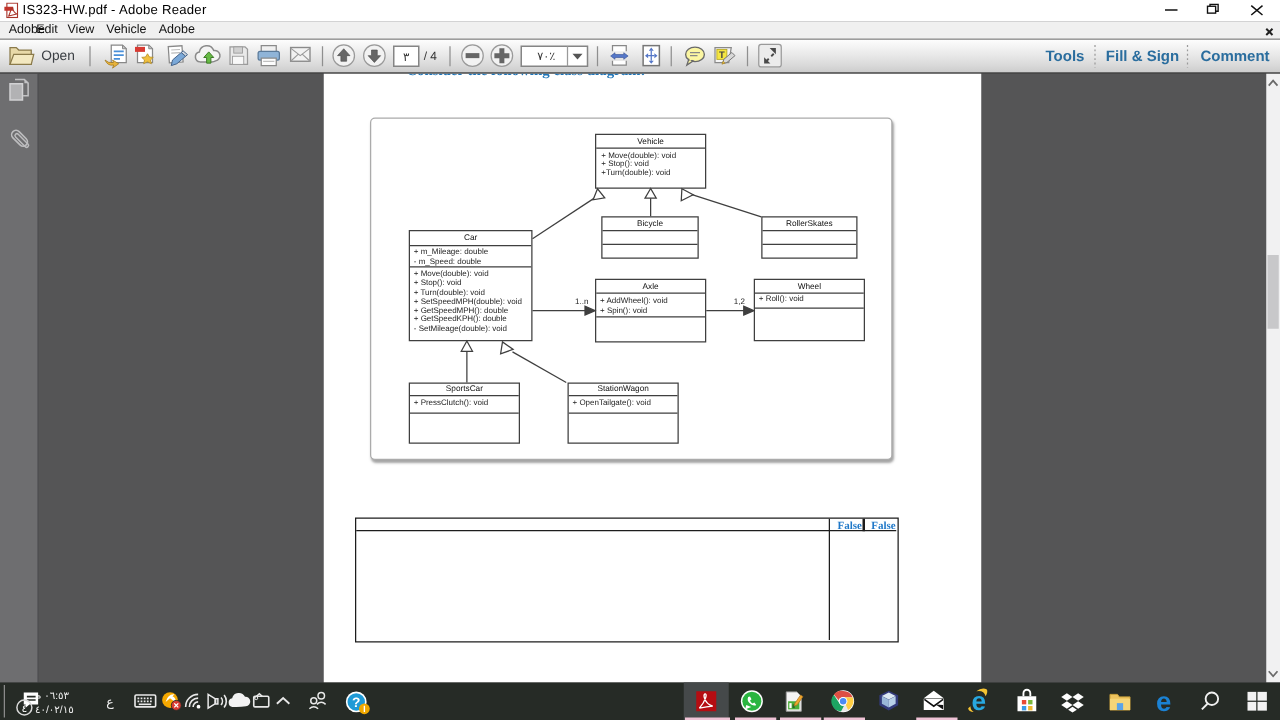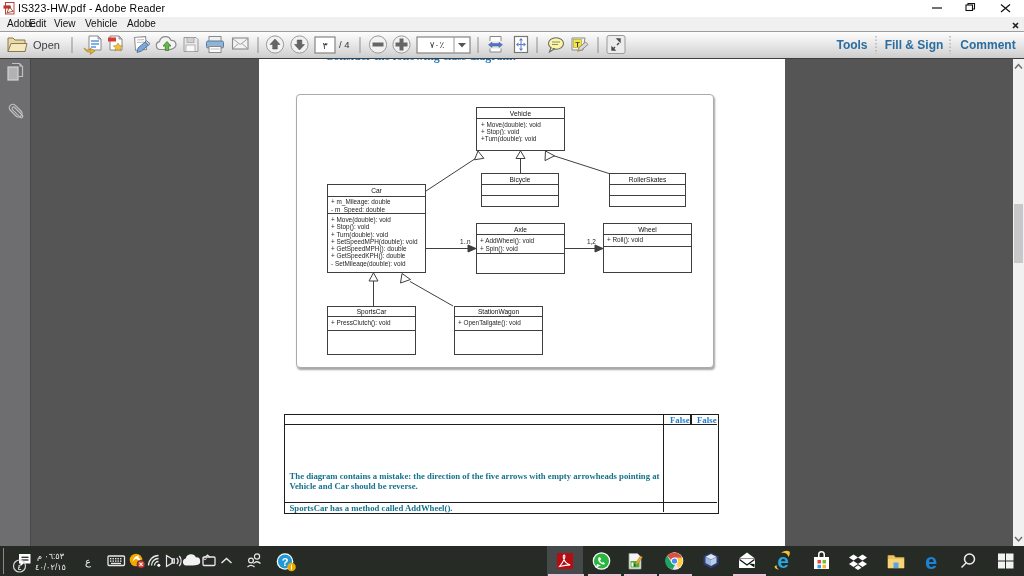--- a/index.html
+++ b/index.html
@@ -28,21 +28,21 @@
 .mlab{position:absolute;font-size:6.4px;color:#1d1d1d}
 
 #heading{left:325px;top:59px;width:260px;height:4.5px;overflow:hidden;font-family:"Liberation Serif",serif;font-weight:bold;font-size:11.9px;color:#1c74b8}
 #tf{left:284px;top:414px;width:435px;height:100px;border:1.5px solid #1c1c1c;font-family:"Liberation Serif",serif;font-weight:bold;color:#15718e}
 .trow{position:absolute;left:0;width:432px;border-bottom:1.5px solid #1c1c1c}
 .tfcellsep{position:absolute;background:#1c1c1c;width:1.5px}
 .stmt{position:absolute;left:4.5px;top:1.5px;font-size:8.7px;line-height:10.3px}
 
 #taskbar{left:0;top:546px;width:1024px;height:30px;background:#262b26;color:#fff}
 .underline{position:absolute;top:28px;height:2px;background:#efc3d6}
-#clock{position:absolute;left:28px;top:4.5px;width:45px;text-align:center;font-size:8.2px;line-height:11.5px;color:#f0f0f0;unicode-bidi:bidi-override;direction:ltr}
+#clock{position:absolute;left:28px;top:4.5px;width:45px;text-align:left;font-size:8.2px;line-height:11.5px;color:#f0f0f0;unicode-bidi:bidi-override;direction:ltr}
 </style>
 </head>
 <body>
 
 <div class="abs" id="titlebar"></div>
 <div class="abs" id="title-text">IS323-HW.pdf - Adobe Reader</div>
 <svg class="abs" style="left:3px;top:2px" width="13" height="13" viewBox="0 0 13 13">
   <rect x="2.5" y="0.5" width="8.5" height="11.5" fill="#fff" stroke="#a8352b" stroke-width="0.9"></rect>
   <rect x="0.5" y="3.4" width="7" height="3.2" fill="#c2332b"></rect>
   <path d="M4 10.8 C5.2 8 5.8 5.6 6 4.4 L7.2 4.4 C7.4 6.4 8.6 8.2 10.4 9.2 C8.6 9.6 5.8 10.3 4 10.8Z" fill="none" stroke="#a8352b" stroke-width="0.9"></path>
@@ -284,26 +284,20 @@
   <path d="M307 154.5 L299 151 L299 158 Z" fill="#3f3f3f"></path>
 </svg>
 <div class="mlab" style="left:460px;top:238px">1..n</div>
 <div class="mlab" style="left:587px;top:238px">1,2</div>
 
 <div class="abs" id="tf">
   <div class="trow" style="top:0;height:10px">
     <span style="position:absolute;left:385px;top:0;font-size:8.8px;color:#1f78c8">False</span>
     <span style="position:absolute;left:412px;top:0;font-size:8.8px;color:#1f78c8">False</span>
   </div>
-  <div class="trow" style="top:54.5px;height:33.5px">
-      <span class="stmt">The diagram contains a mistake: the direction of the five arrows with empty arrowheads pointing at<br>Vehicle and Car should be reverse.</span>
-    </div>
-  <div class="trow" style="top:88px;height:9px;border-bottom:none">
-      <span class="stmt" style="top:0">SportsCar has a method called AddWheel().</span>
-    </div>
   <div class="tfcellsep" style="left:377.5px;top:0;height:97px"></div>
   <div class="tfcellsep" style="left:405px;top:0;height:10px"></div>
 </div>
 
 <div class="abs" id="taskbar">
   <div style="position:absolute;left:3px;top:2px;width:1px;height:26px;background:#8a8a8a"></div>
   <div style="position:absolute;left:547px;top:0;width:36px;height:30px;background:#45494a"></div>
   <div id="clock">م ٠٦:٥٣<br>٤٠/٠٢/١٥</div>
   <div style="position:absolute;left:85px;top:10px;font-size:10px;color:#f0f0f0">ع</div>
   <div class="underline" style="left:548px;width:36px"></div>

